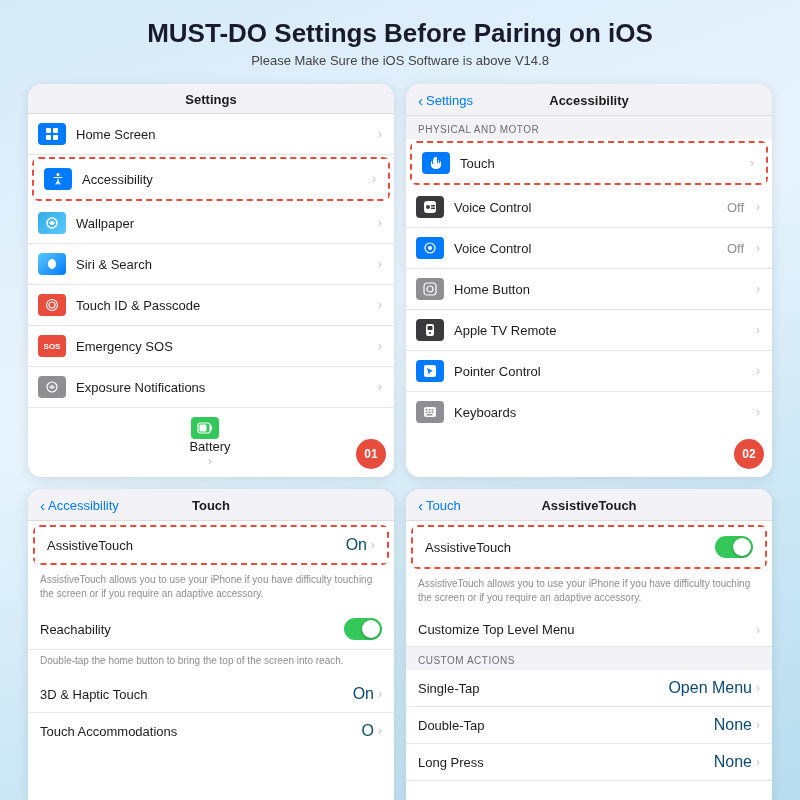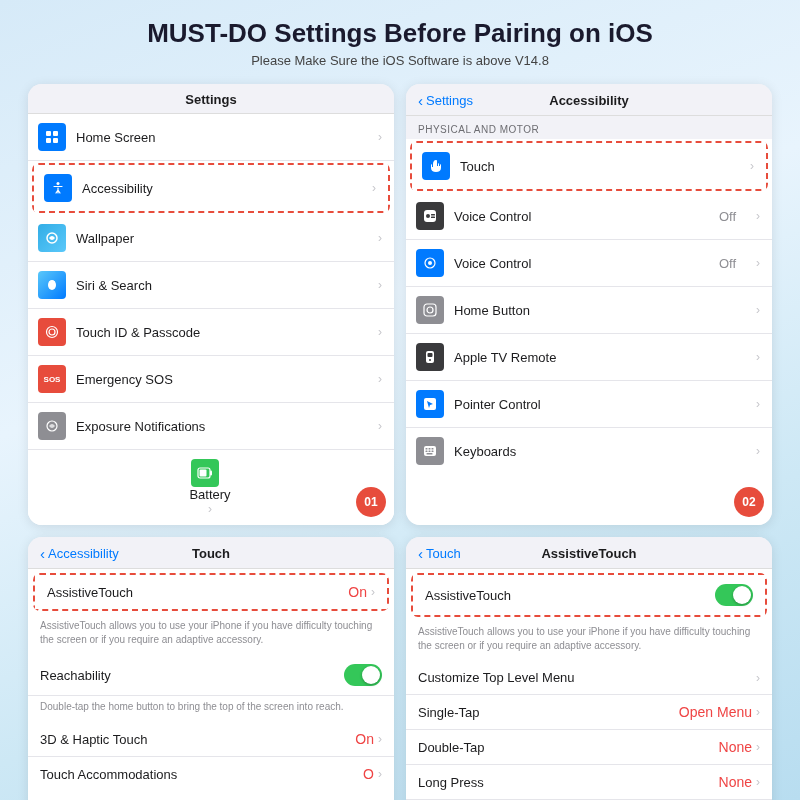--- a/index.html
+++ b/index.html
@@ -92,38 +92,38 @@
     .settings-row {
       display: flex;
       align-items: center;
       padding: 9px 12px 9px 10px;
       border-bottom: 1px solid #e5e5ea;
       background: #fff;
       position: relative;
     }
     .settings-row-icon {
       width: 28px;
-      height: 28px;
+      height: 22px;
       border-radius: 4px;
       display: flex;
       align-items: center;
       justify-content: center;
       margin-right: 10px;
       flex-shrink: 0;
       font-size: 15px;
     }
     .settings-row-label {
       flex: 1;
       font-size: 13px;
       color: #1c1c1e;
     }
     .settings-row-value {
       font-size: 13px;
       color: #8e8e93;
-      margin-right: 20px;
+      margin-right: 12px;
     }
     .chevron {
       color: #c7c7cc;
       font-size: 12px;
     }
     .section-label {
       font-size: 10px;
       color: #6d6d72;
       text-transform: uppercase;
       padding: 8px 12px 4px;
@@ -179,21 +179,21 @@
     .icon-dark { background: #3a3a3c; }
     
     .at-row {
       display: flex;
       align-items: center;
       padding: 9px 12px;
       border-bottom: 1px solid #e5e5ea;
       background: #fff;
     }
     .at-row-label { flex: 1; font-size: 13px; color: #1c1c1e; }
-    .at-row-value { font-size: 14px; color: #ef4444; margin-right: 4px; }
+    .at-row-value { font-size: 16px; color: #0c4a6e; margin-right: 4px; }
   </style>
 </head>
 <body>
 
 <div class="page-wrapper">
   <h1 class="main-title">MUST-DO Settings Before Pairing on iOS</h1>
   <p class="subtitle">Please Make Sure the iOS Software is above V14.8</p>
 
   <div class="panels-grid">
 
@@ -450,20 +450,21 @@
               <div class="toggle-knob"></div>
             </div>
           </div>
         </div>
         <div class="description-text">AssistiveTouch allows you to use your iPhone if you have difficulty touching the screen or if you require an adaptive accessory.</div>
 
         <div class="at-row">
           <span class="at-row-label">Customize Top Level Menu</span>
           <span class="chevron">›</span>
         </div>
+        <div class="section-label">CUSTOM ACTIONS</div>
 
         <div class="at-row">
           <span class="at-row-label">Single-Tap</span>
           <span class="at-row-value">Open Menu</span>
           <span class="chevron">›</span>
         </div>
 
         <div class="at-row">
           <span class="at-row-label">Double-Tap</span>
           <span class="at-row-value">None</span>

